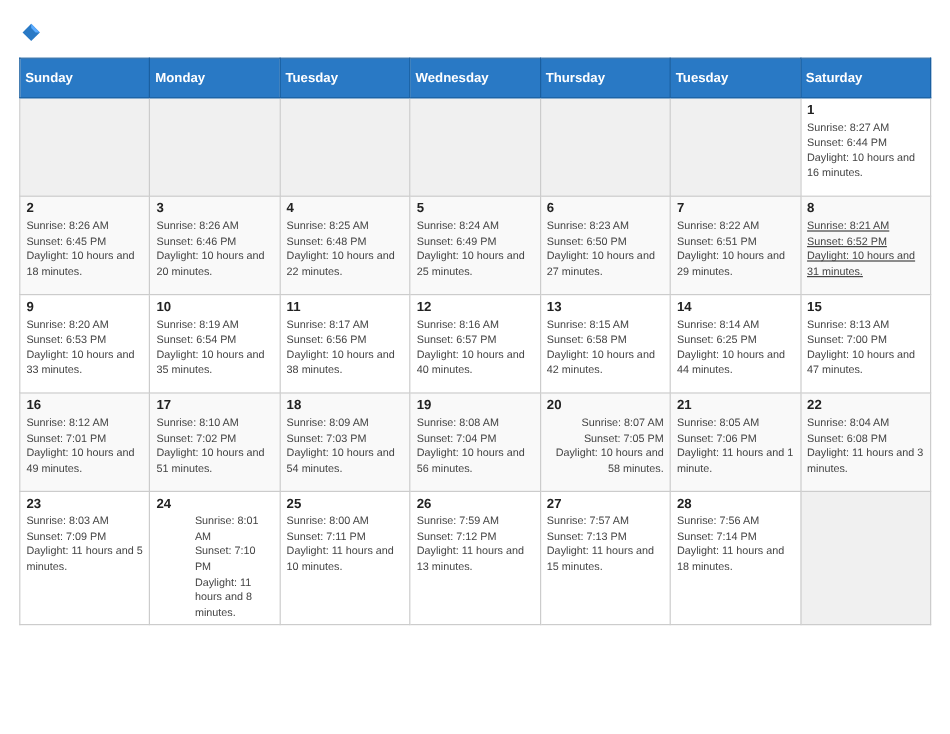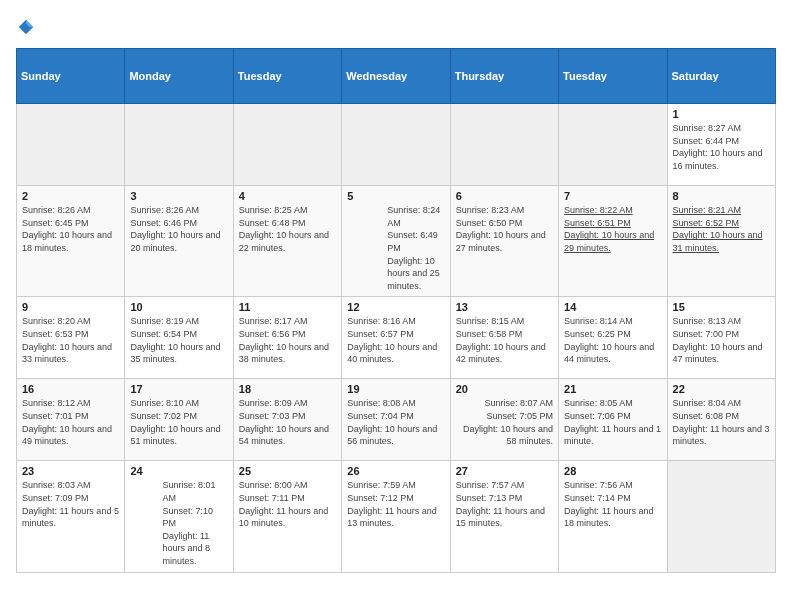--- a/index.html
+++ b/index.html
@@ -52,21 +52,21 @@
     table {
       width: 760px;
       border-collapse: collapse;
       table-layout: fixed;
     }
     thead tr th {
       background-color: #2979c5;
       color: #fff;
       font-size: 11px;
       font-weight: bold;
-      padding: 21px 4px;
+      padding: 10px 4px;
       text-align: left;
       border: 1px solid #1a5fa0;
       margin-left: 38px;
     }
     tbody tr td {
       border: 1px solid #ccc;
       vertical-align: top;
       padding: 4px 5px;
       font-size: 9px;
       color: #333;
@@ -157,33 +157,33 @@
 Daylight: 10 hours and 20 minutes.</div>
           </td>
           <td>
             <span class="day-number">4</span>
             <div class="day-info" style="white-space: pre-line;">Sunrise: 8:25 AM
 Sunset: 6:48 PM
 Daylight: 10 hours and 22 minutes.</div>
           </td>
           <td>
             <span class="day-number">5</span>
-            <div class="day-info" style="white-space: pre-line; margin-left: 40px;">Sunrise: 8:24 AM
+            <div class="day-info" style="white-space: pre-line;">Sunrise: 8:24 AM
 Sunset: 6:49 PM
 Daylight: 10 hours and 25 minutes.</div>
           </td>
           <td>
             <span class="day-number">6</span>
             <div class="day-info" style="white-space: pre-line;">Sunrise: 8:23 AM
 Sunset: 6:50 PM
 Daylight: 10 hours and 27 minutes.</div>
           </td>
           <td>
             <span class="day-number">7</span>
-            <div class="day-info" style="white-space: pre-line; text-decoration: underline;">Sunrise: 8:22 AM
+            <div class="day-info" style="white-space: pre-line;">Sunrise: 8:22 AM
 Sunset: 6:51 PM
 Daylight: 10 hours and 29 minutes.</div>
           </td>
           <td>
             <span class="day-number">8</span>
             <div class="day-info" style="white-space: pre-line; text-decoration: underline;">Sunrise: 8:21 AM
 Sunset: 6:52 PM
 Daylight: 10 hours and 31 minutes.</div>
           </td>
         </tr>

